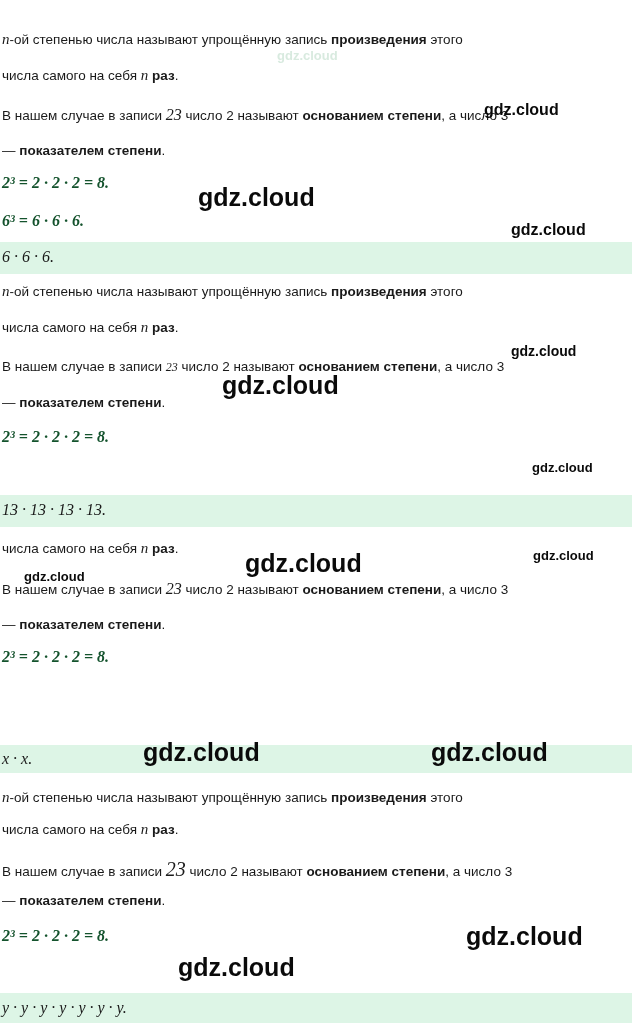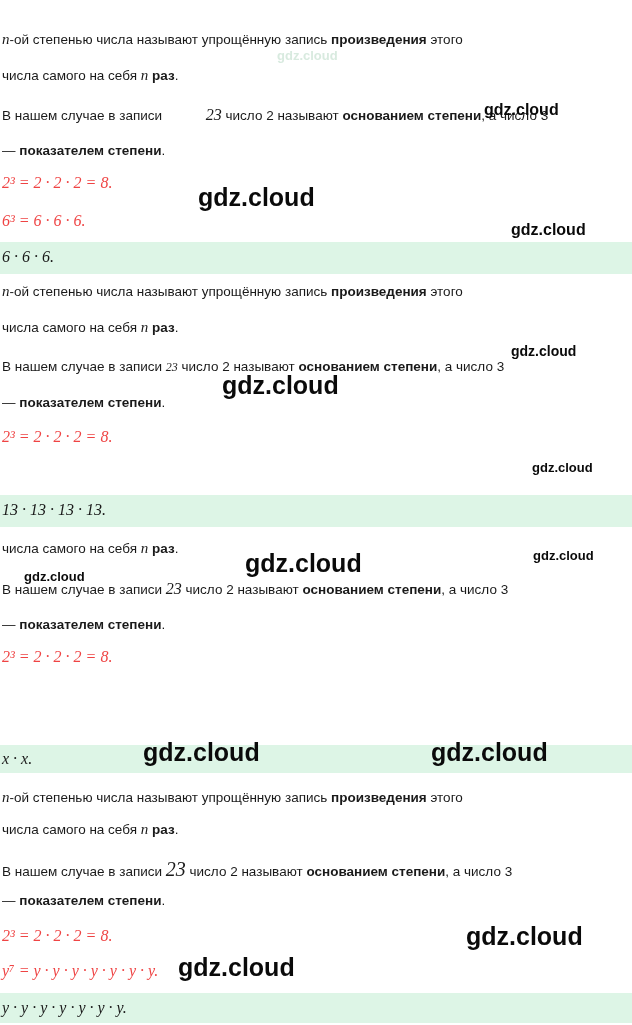--- a/index.html
+++ b/index.html
@@ -31,22 +31,23 @@
     white-space: nowrap;
   }
   .para b {
     font-weight: bold;
   }
   .math {
     position: absolute;
     font-family: "Liberation Serif", serif;
     font-size: 16px;
     font-style: italic;
-    color: #ef4444;
+    color: #14532d;
     white-space: nowrap;
+    font-weight: bold;
   }
   .mathit {
     font-family: "Liberation Serif", serif;
     font-style: italic;
   }
   .serif-i {
     font-family: "Liberation Serif", serif;
     font-style: italic;
     font-size: 15px;
   }
@@ -87,21 +88,21 @@
 
 <div class="page">
 
   <div class="para" style="left:2px; top:24px;">
     <span class="serif-i">n</span><span>-ой степенью числа называют упрощённую запись </span><b>произведения</b><span> этого</span>
   </div>
   <div class="para" style="left:2px; top:60px;">
     <span>числа самого на себя </span><span class="serif-i">n</span> <b>раз</b><span>.</span>
   </div>
   <div class="para" style="left:2px; top:100px;">
-    <span>В нашем случае в записи </span><span class="mathit" style="font-size:16px;margin-left:40px;">2<span class="up">3</span></span><span> число 2 называют </span><b>основанием степени</b><span>, а число 3</span>
+    <span>В нашем случае в записи </span><span class="mathit" style="font-size:16px;">2<span class="up">3</span></span><span> число 2 называют </span><b>основанием степени</b><span>, а число 3</span>
   </div>
   <div class="para" style="left:2px; top:136px;">
     <span>— </span><b>показателем степени</b><span>.</span>
   </div>
   <div class="math" style="left:2px; top:174px;">2³ = 2 · 2 · 2 = 8.</div>
   <div class="math" style="left:2px; top:212px;">6³ = 6 · 6 · 6.</div>
 
   <div class="answer-band" style="top:242px; height:32px;"></div>
   <div class="answer-text" style="left:2px; top:248px;">6 · 6 · 6.</div>
 
@@ -142,21 +143,20 @@
   <div class="para" style="left:2px; top:814px;">
     <span>числа самого на себя </span><span class="serif-i">n</span> <b>раз</b><span>.</span>
   </div>
   <div class="para" style="left:2px; top:854px;">
     <span>В нашем случае в записи </span><span class="mathit" style="font-size:20px;">2<span class="up">3</span></span><span> число 2 называют </span><b>основанием степени</b><span>, а число 3</span>
   </div>
   <div class="para" style="left:2px; top:886px;">
     <span>— </span><b>показателем степени</b><span>.</span>
   </div>
   <div class="math" style="left:2px; top:927px;">2³ = 2 · 2 · 2 = 8.</div>
-  <div class="math" style="left:2px; top:962px;">y⁷ = y · y · y · y · y · y · y.</div>
 
   <div class="answer-band" style="top:993px; height:30px;"></div>
   <div class="answer-text" style="left:2px; top:999px;">y · y · y · y · y · y · y.</div>
 
   <div id="watermark-layer">
       <div class="wm wm-faint" style="left: 277px; top: 2px; font-size: 13px;">gdz.cloud</div>
       <div class="wm" style="left: 484px; top: 55px; font-size: 16px;">gdz.cloud</div>
       <div class="wm" style="left: 198px; top: 137px; font-size: 25px;">gdz.cloud</div>
       <div class="wm" style="left: 511px; top: 175px; font-size: 16px;">gdz.cloud</div>
       <div class="wm" style="left: 511px; top: 297px; font-size: 14px;">gdz.cloud</div>

